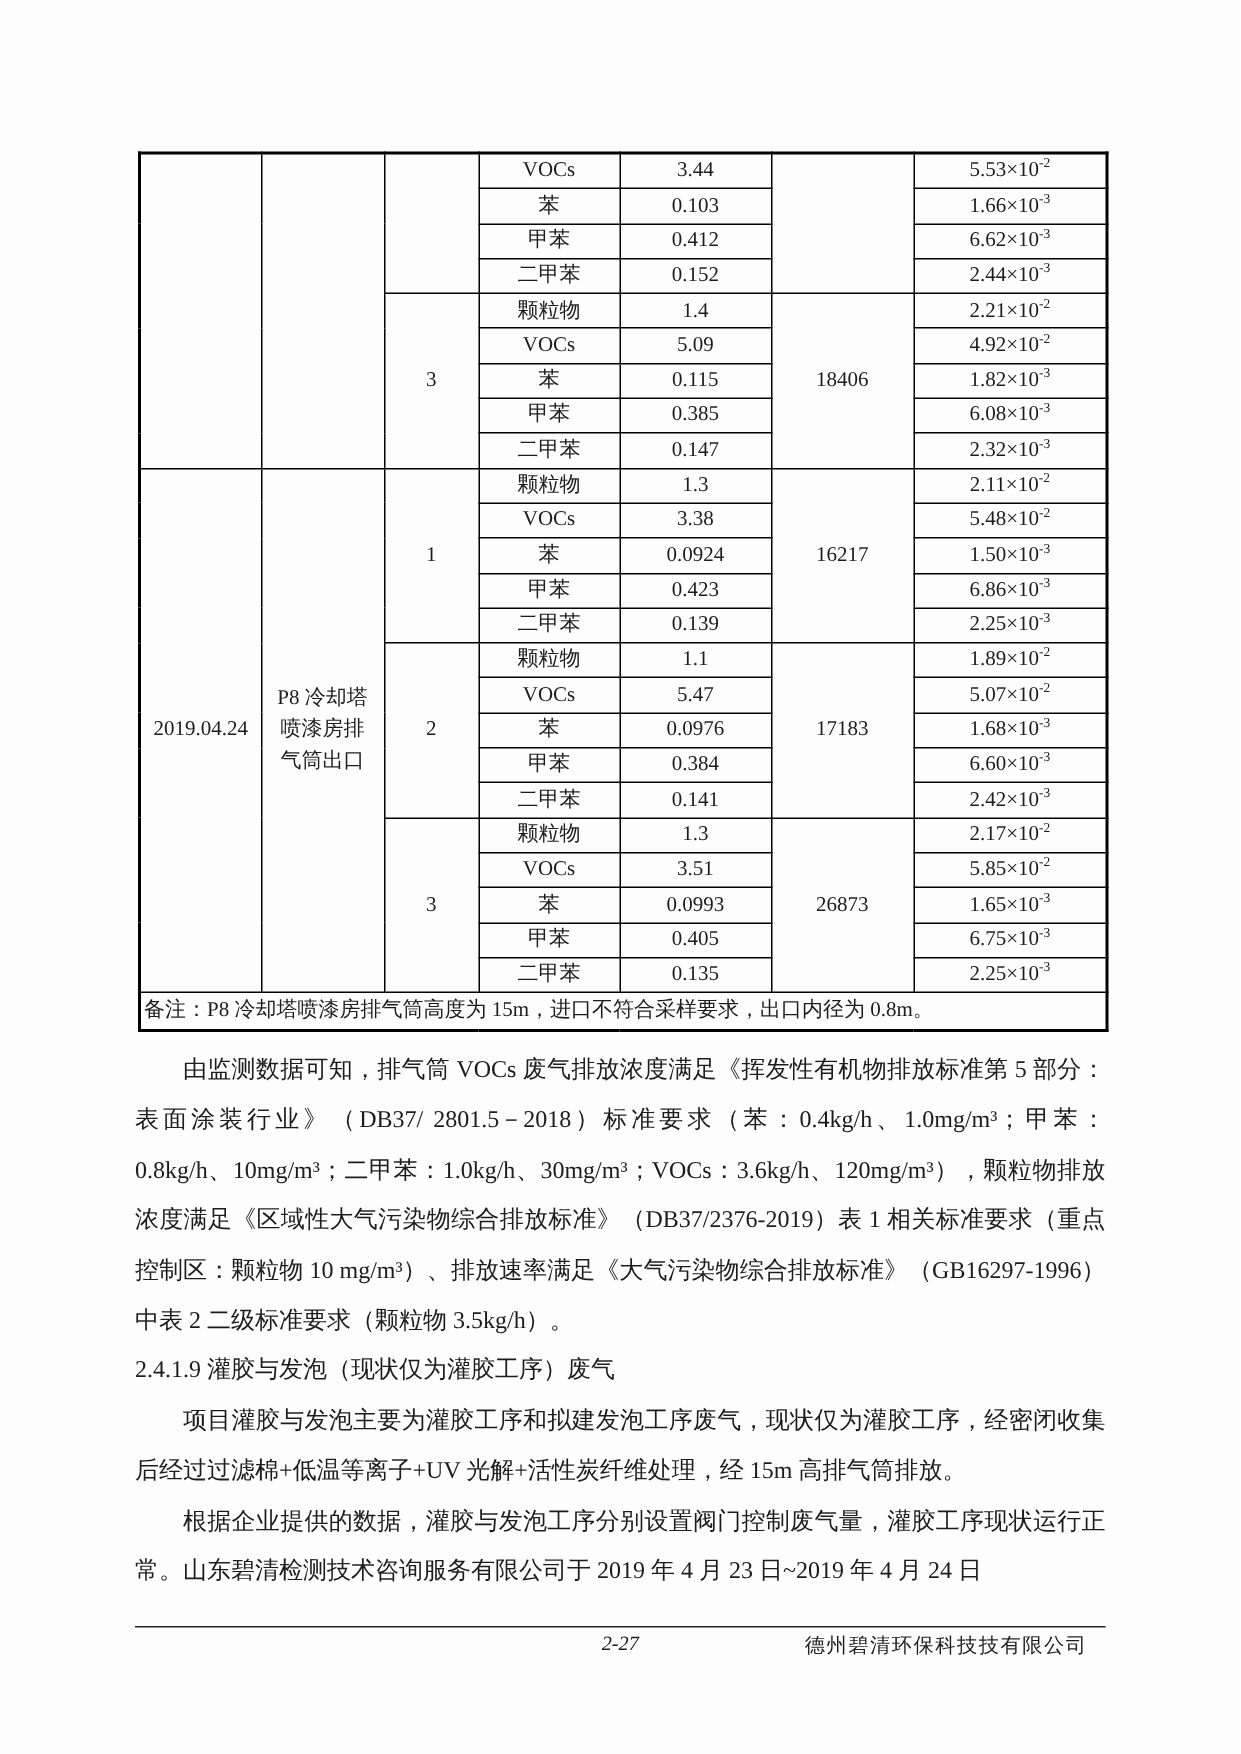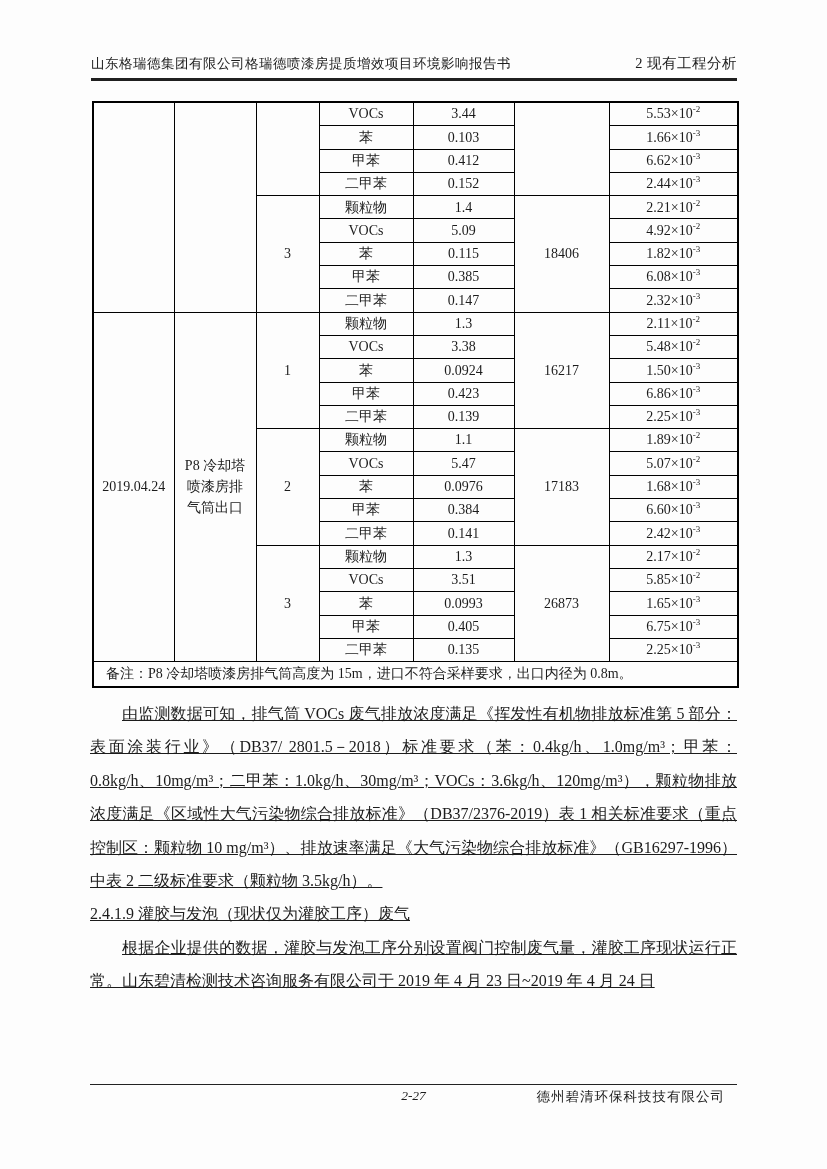--- a/index.html
+++ b/index.html
@@ -20,46 +20,42 @@
   .mon-table {
     position:absolute; top:101px; left:92px;
     border-collapse:collapse; table-layout:fixed;
     font-size:14px; border:2px solid #000;
   }
   .mon-table td {
     border:1px solid #000; text-align:center; vertical-align:middle;
     padding:0 2px; height:22.3px; line-height:1.12; overflow:hidden;
   }
   .mon-table td.location-cell { padding:12px 8px; line-height:1.5; }
-  .mon-table td.note-cell { text-align:left; padding:4px 12px; height:auto; font-size:14px;margin-left:40px; }
+  .mon-table td.note-cell { text-align:left; padding:4px 2px; height:auto; font-size:14px;margin-left:40px; }
   .mon-table sup { font-size:9px; line-height:0; }
   
   .bodytext {
     position:absolute; top:697px; left:90px; width:647px;
-    font-size:16px; line-height:33.4px; text-align:justify;text-decoration:underline;
+    font-size:16px; line-height:33.4px; text-align:justify;
   }
   .bodytext p { margin:0; text-indent:2em; }
   .bodytext p.heading { text-indent:0; }
   
   .footer {
     position:absolute; top:1084px; left:90px; right:90px; height:24px;
     border-top:1.5px solid #222; font-size:13.5px;
   }
   .footer .pgnum { position:absolute; left:0; right:0; top:3px; text-align:center;font-style:italic; }
   .footer .company { position:absolute; right:12px; top:3px; letter-spacing:1px; }
 </style>
 </head>
 <body>
 
 <div class="page">
 
-  <div class="header">
-    <span class="doctitle">山东格瑞德集团有限公司格瑞德喷漆房提质增效项目环境影响报告书</span>
-    <span class="chapter">2 现有工程分析</span>
-  </div>
 
   <table class="mon-table">
     <colgroup id="cols">
         <col style="width: 81px;">
         <col style="width: 82px;">
         <col style="width: 63px;">
         <col style="width: 94px;">
         <col style="width: 101px;">
         <col style="width: 95px;">
         <col style="width: 129px;">
@@ -201,20 +197,21 @@
         </tr>
         <tr>
           <td colspan="7" class="note-cell">备注：P8 冷却塔喷漆房排气筒高度为 15m，进口不符合采样要求，出口内径为 0.8m。</td>
         </tr>
       </tbody>
   </table>
 
   <div class="bodytext">
     <p class="para">由监测数据可知，排气筒 VOCs 废气排放浓度满足《挥发性有机物排放标准第 5 部分：表面涂装行业》（DB37/ 2801.5－2018）标准要求（苯：0.4kg/h、1.0mg/m³；甲苯：0.8kg/h、10mg/m³；二甲苯：1.0kg/h、30mg/m³；VOCs：3.6kg/h、120mg/m³），颗粒物排放浓度满足《区域性大气污染物综合排放标准》（DB37/2376-2019）表 1 相关标准要求（重点控制区：颗粒物 10 mg/m³）、排放速率满足《大气污染物综合排放标准》（GB16297-1996）中表 2 二级标准要求（颗粒物 3.5kg/h）。</p>
     <p class="heading">2.4.1.9 灌胶与发泡（现状仅为灌胶工序）废气</p>
+    <p class="para">项目灌胶与发泡主要为灌胶工序和拟建发泡工序废气，现状仅为灌胶工序，经密闭收集后经过过滤棉+低温等离子+UV 光解+活性炭纤维处理，经 15m 高排气筒排放。</p>
     <p class="para">根据企业提供的数据，灌胶与发泡工序分别设置阀门控制废气量，灌胶工序现状运行正常。山东碧清检测技术咨询服务有限公司于 2019 年 4 月 23 日~2019 年 4 月 24 日</p>
   </div>
 
   <div class="footer">
     <span class="pgnum">2-27</span>
     <span class="company">德州碧清环保科技技有限公司</span>
   </div>
 
 </div>
 

